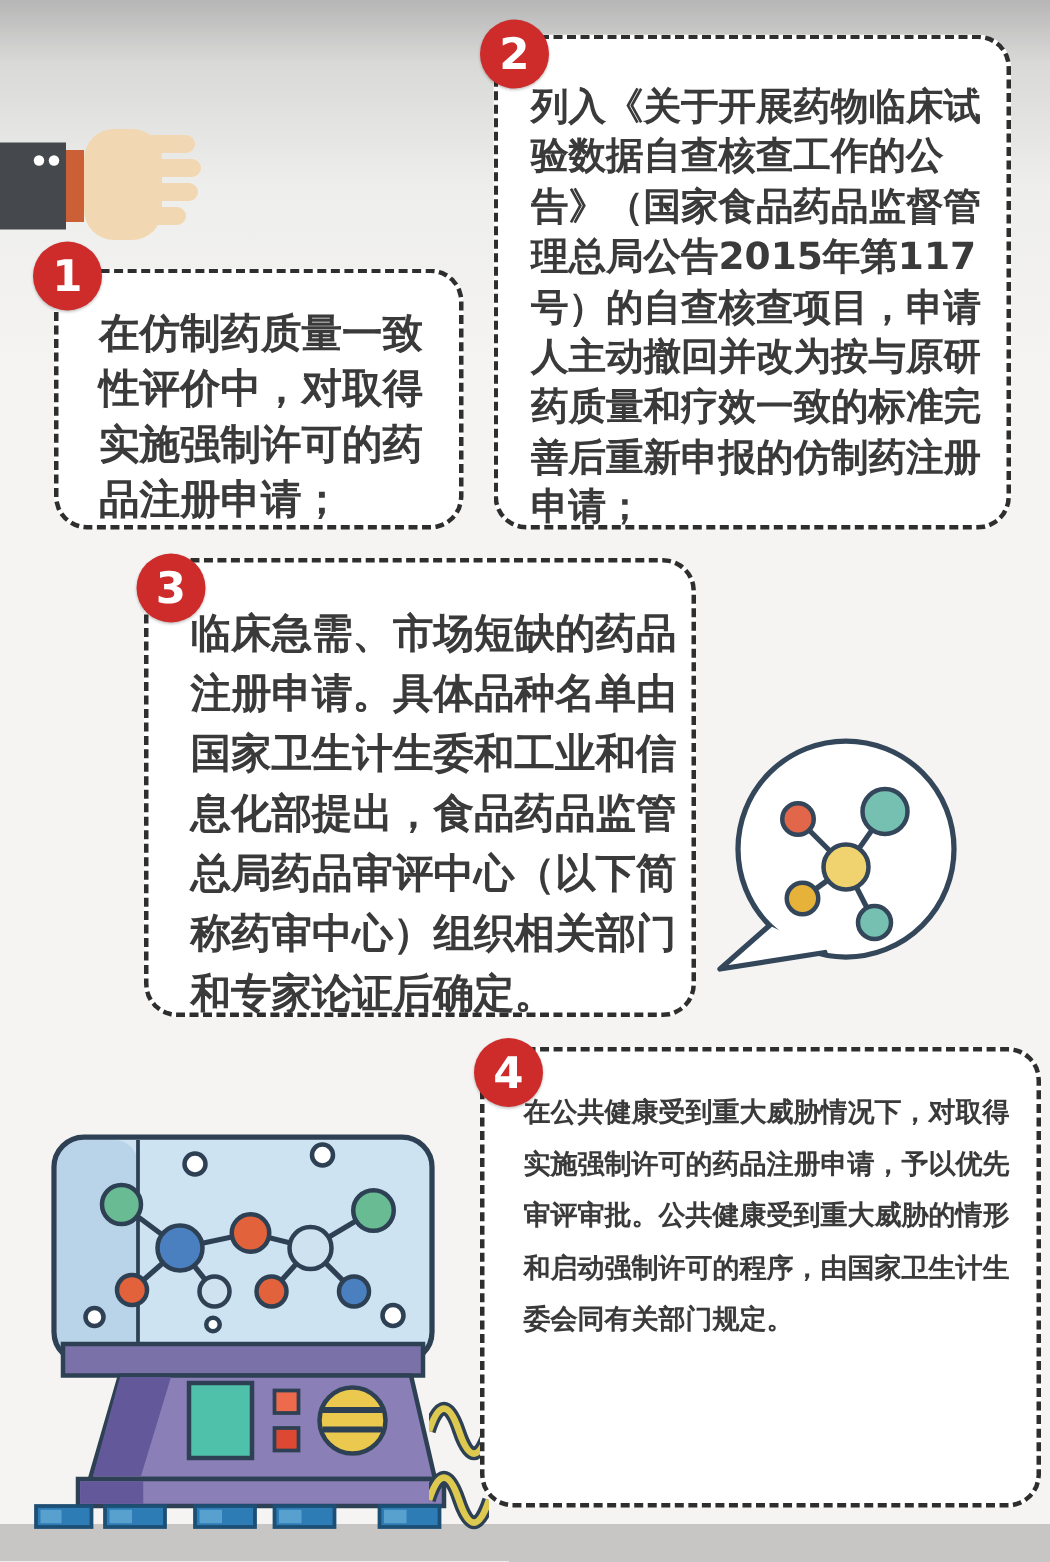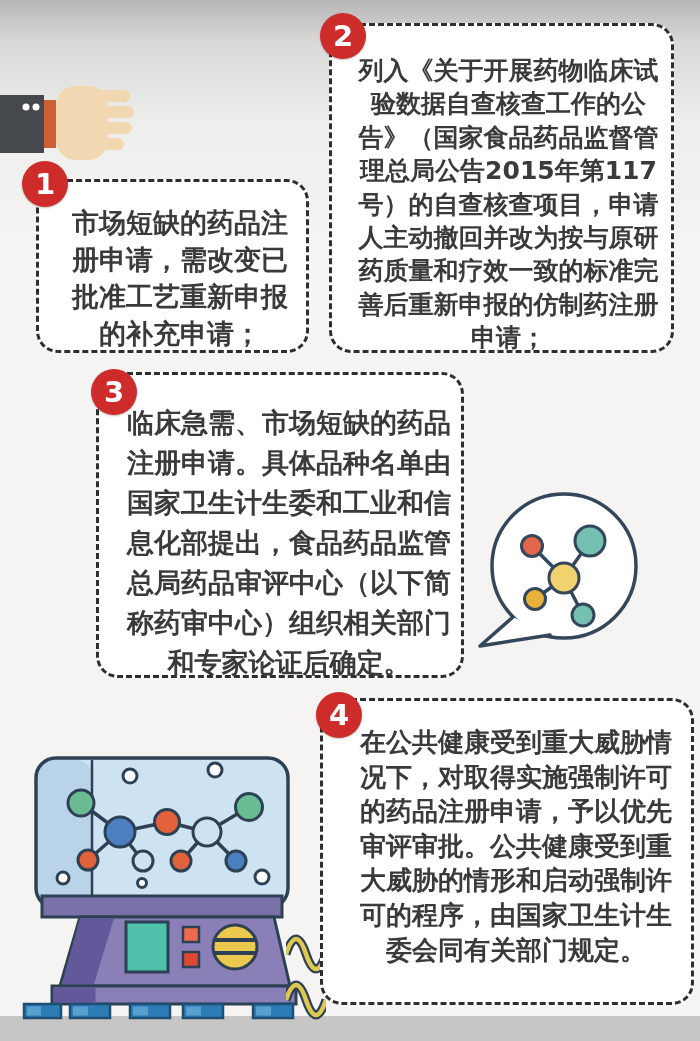--- a/index.html
+++ b/index.html
@@ -17,32 +17,32 @@
   .box{
     position:absolute;background:#ffffff;border:3px dashed #2e2e2e;
     border-radius:22px;box-sizing:border-box;
   }
   .num{
     position:absolute;width:46px;height:46px;border-radius:50%;
     background:#ce2b2b;color:#ffffff;font-size:29px;font-weight:bold;
     display:flex;align-items:center;justify-content:center;
     box-shadow:0 1px 2px rgba(0,0,0,.25);
   }
-  .txt{color:#3a3a3a;font-weight:600;text-align:center;}
+  .txt{color:#3a3a3a;font-weight:600;text-align:left;}
   .box1{left:36px;top:179px;width:273px;height:174px;}
   .box1 .txt{padding:22px 12px 0 27px;font-size:27px;line-height:37px;}
   .box1 .num{left:-17px;top:-21px;}
   .box2{left:329px;top:23px;width:345px;height:330px;}
   .box2 .txt{padding:28px 8px 0 22px;font-size:25px;line-height:33.4px;}
   .box2 .num{left:-12px;top:-13px;}
   .box3{left:96px;top:372px;width:368px;height:306px;}
   .box3 .txt{padding:28px 10px 0 28px;font-size:27px;line-height:40px;}
   .box3 .num{left:-8px;top:-6px;}
   .box4{left:320px;top:698px;width:374px;height:307px;}
-  .box4 .txt{padding:24px 8px 0 26px;font-size:26px;line-height:34.6px;}
+  .box4 .txt{padding:24px 8px 0 26px;font-size:18px;line-height:34.6px;}
   .box4 .num{left:-7px;top:-9px;}
   .bubble-svg{position:absolute;left:476px;top:486px;}
   .machine-svg{position:absolute;left:22px;top:750px;}
   .wires-svg{position:absolute;left:286px;top:928px;}
 </style>
 </head>
 <body>
 
 <div id="canvas">
 
@@ -55,21 +55,21 @@
     <rect x="44" y="16" width="12" height="48" fill="#cb5f35"></rect>
     <rect x="56" y="2" width="52" height="74" rx="20" fill="#f2d8b2"></rect>
     <rect x="90" y="6" width="40" height="12" rx="6" fill="#f2d8b2"></rect>
     <rect x="92" y="22" width="42" height="12" rx="6" fill="#f2d8b2"></rect>
     <rect x="92" y="38" width="40" height="12" rx="6" fill="#f2d8b2"></rect>
     <rect x="90" y="54" width="34" height="12" rx="6" fill="#f2d8b2"></rect>
   </svg>
 
   <div class="box box1">
     <div class="num">1</div>
-    <div class="txt">市场短缺的药品注册申请，需改变已批准工艺重新申报的补充申请；</div>
+    <div class="txt">在仿制药质量一致性评价中，对取得实施强制许可的药品注册申请；</div>
   </div>
 
   <div class="box box2">
     <div class="num">2</div>
     <div class="txt">列入《关于开展药物临床试验数据自查核查工作的公告》（国家食品药品监督管理总局公告2015年第117号）的自查核查项目，申请人主动撤回并改为按与原研药质量和疗效一致的标准完善后重新申报的仿制药注册申请；</div>
   </div>
 
   <div class="box box3">
     <div class="num">3</div>
     <div class="txt">临床急需、市场短缺的药品注册申请。具体品种名单由国家卫生计生委和工业和信息化部提出，食品药品监管总局药品审评中心（以下简称药审中心）组织相关部门和专家论证后确定。</div>

